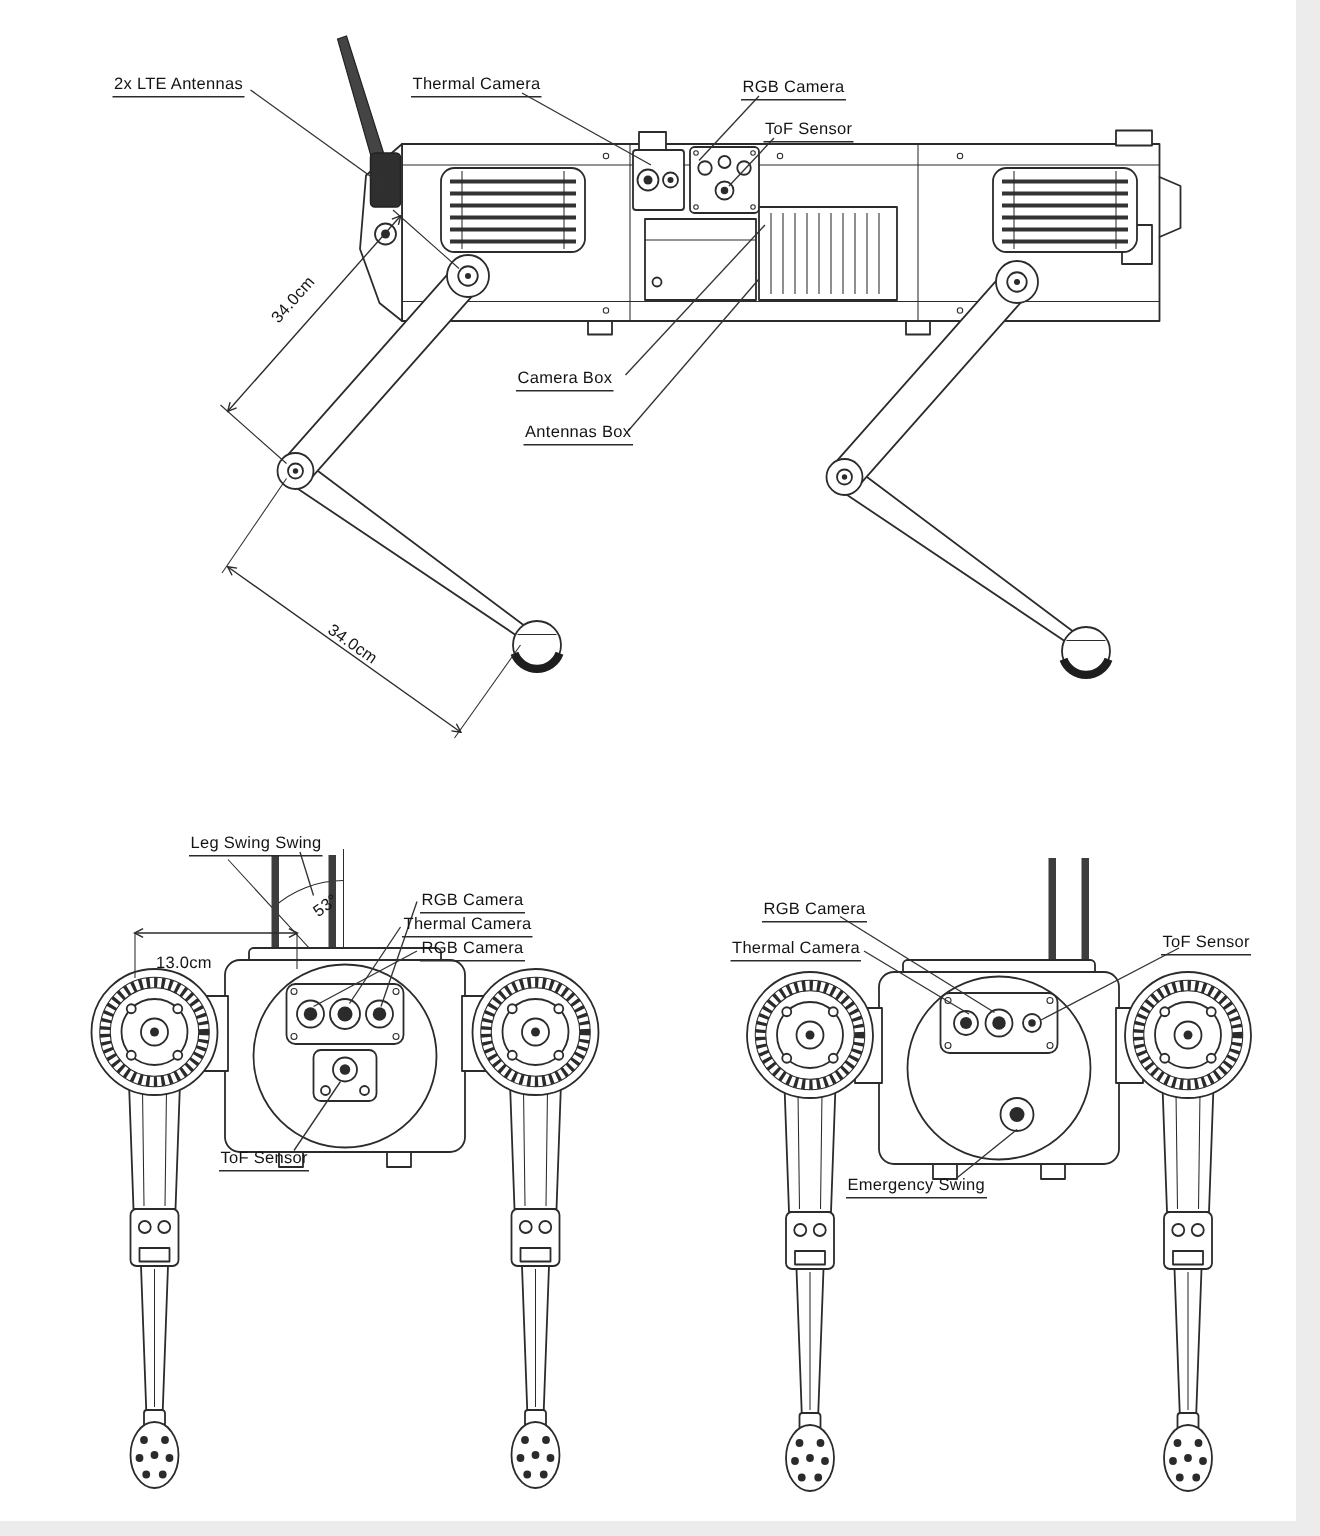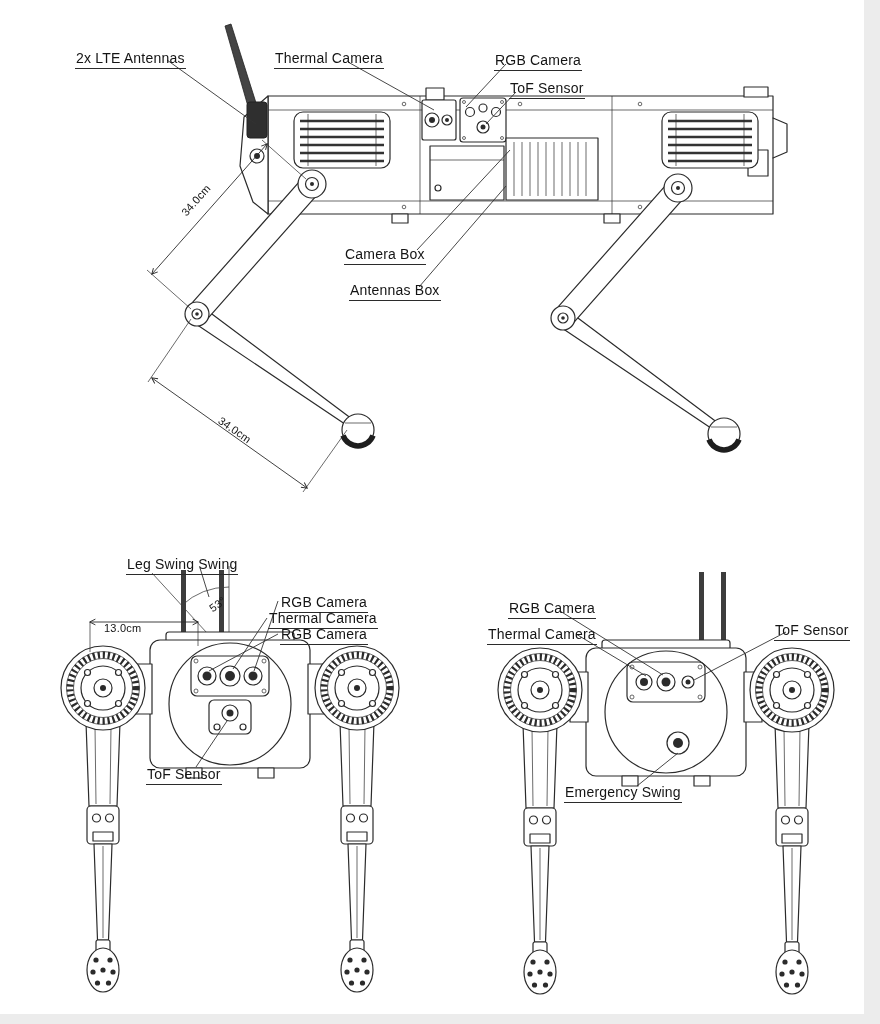--- a/index.html
+++ b/index.html
@@ -7,21 +7,21 @@
         font-family:"Liberation Sans",sans-serif;}
   .gutter-right{position:absolute;right:0;top:0;width:16px;height:100%;background:#ececec;}
   .gutter-bottom{position:absolute;left:0;bottom:0;width:880px;height:10px;background:#ececec;}
   svg{position:absolute;left:0;top:0;}
   .ln{fill:none;stroke:#2b2b2b;stroke-width:1.2;stroke-linejoin:round;stroke-linecap:round;}
   .thin{fill:none;stroke:#2b2b2b;stroke-width:0.7;}
   .fillw{fill:#fff;stroke:#2b2b2b;stroke-width:1.2;stroke-linejoin:round;}
   .dark{fill:#2b2b2b;stroke:none;}
   .leader{fill:none;stroke:#333;stroke-width:0.9;}
   .dim{fill:none;stroke:#2b2b2b;stroke-width:0.9;}
-  .lbl{position:absolute;font-size:14px;line-height:1.2;color:#141414;white-space:nowrap;
+  .lbl{position:absolute;font-size:11px;line-height:1.2;color:#141414;white-space:nowrap;
        border-bottom:1px solid #2b2b2b;padding:0 1px 1px;letter-spacing:.2px;background:transparent;}
   .dimlbl{position:absolute;font-size:11px;line-height:1.1;color:#141414;white-space:nowrap;
        letter-spacing:.2px;}
   .rot-upper{transform:rotate(-48.5deg);transform-origin:left bottom;}
   .rot-lower{transform:rotate(35deg);transform-origin:left bottom;}
   .rot-angle{transform:rotate(-36deg);transform-origin:left bottom;}
 </style>
 </head>
 <body>
 
@@ -257,21 +257,21 @@
   <span class="lbl" style="left:75px;top:50px">2x LTE Antennas</span>
   <span class="lbl" style="left:274px;top:50px">Thermal Camera</span>
   <span class="lbl" style="left:494px;top:52px">RGB Camera</span>
   <span class="lbl" style="left:509px;top:80px">ToF Sensor</span>
   <span class="lbl" style="left:344px;top:246px">Camera Box</span>
   <span class="lbl" style="left:349px;top:282px">Antennas Box</span>
   <span class="dimlbl rot-upper" style="left:188px;top:206px">34.0cm</span>
   <span class="dimlbl rot-lower" style="left:216px;top:412px">34.0cm</span>
 
   <span class="lbl" style="left:126px;top:556px">Leg Swing Swing</span>
-  <span class="dimlbl" style="left:104px;top:622px">13.0cm</span>
+  <span class="dimlbl" style="left:104px;top:636px">13.0cm</span>
   <span class="dimlbl rot-angle" style="left:214px;top:602px">53°</span>
   <span class="lbl" style="left:280px;top:594px">RGB Camera</span>
   <span class="lbl" style="left:268px;top:610px">Thermal Camera</span>
   <span class="lbl" style="left:280px;top:626px">RGB Camera</span>
   <span class="lbl" style="left:146px;top:766px">ToF Sensor</span>
 
   <span class="lbl" style="left:508px;top:600px">RGB Camera</span>
   <span class="lbl" style="left:487px;top:626px">Thermal Camera</span>
   <span class="lbl" style="left:774px;top:622px">ToF Sensor</span>
   <span class="lbl" style="left:564px;top:784px">Emergency Swing</span>

